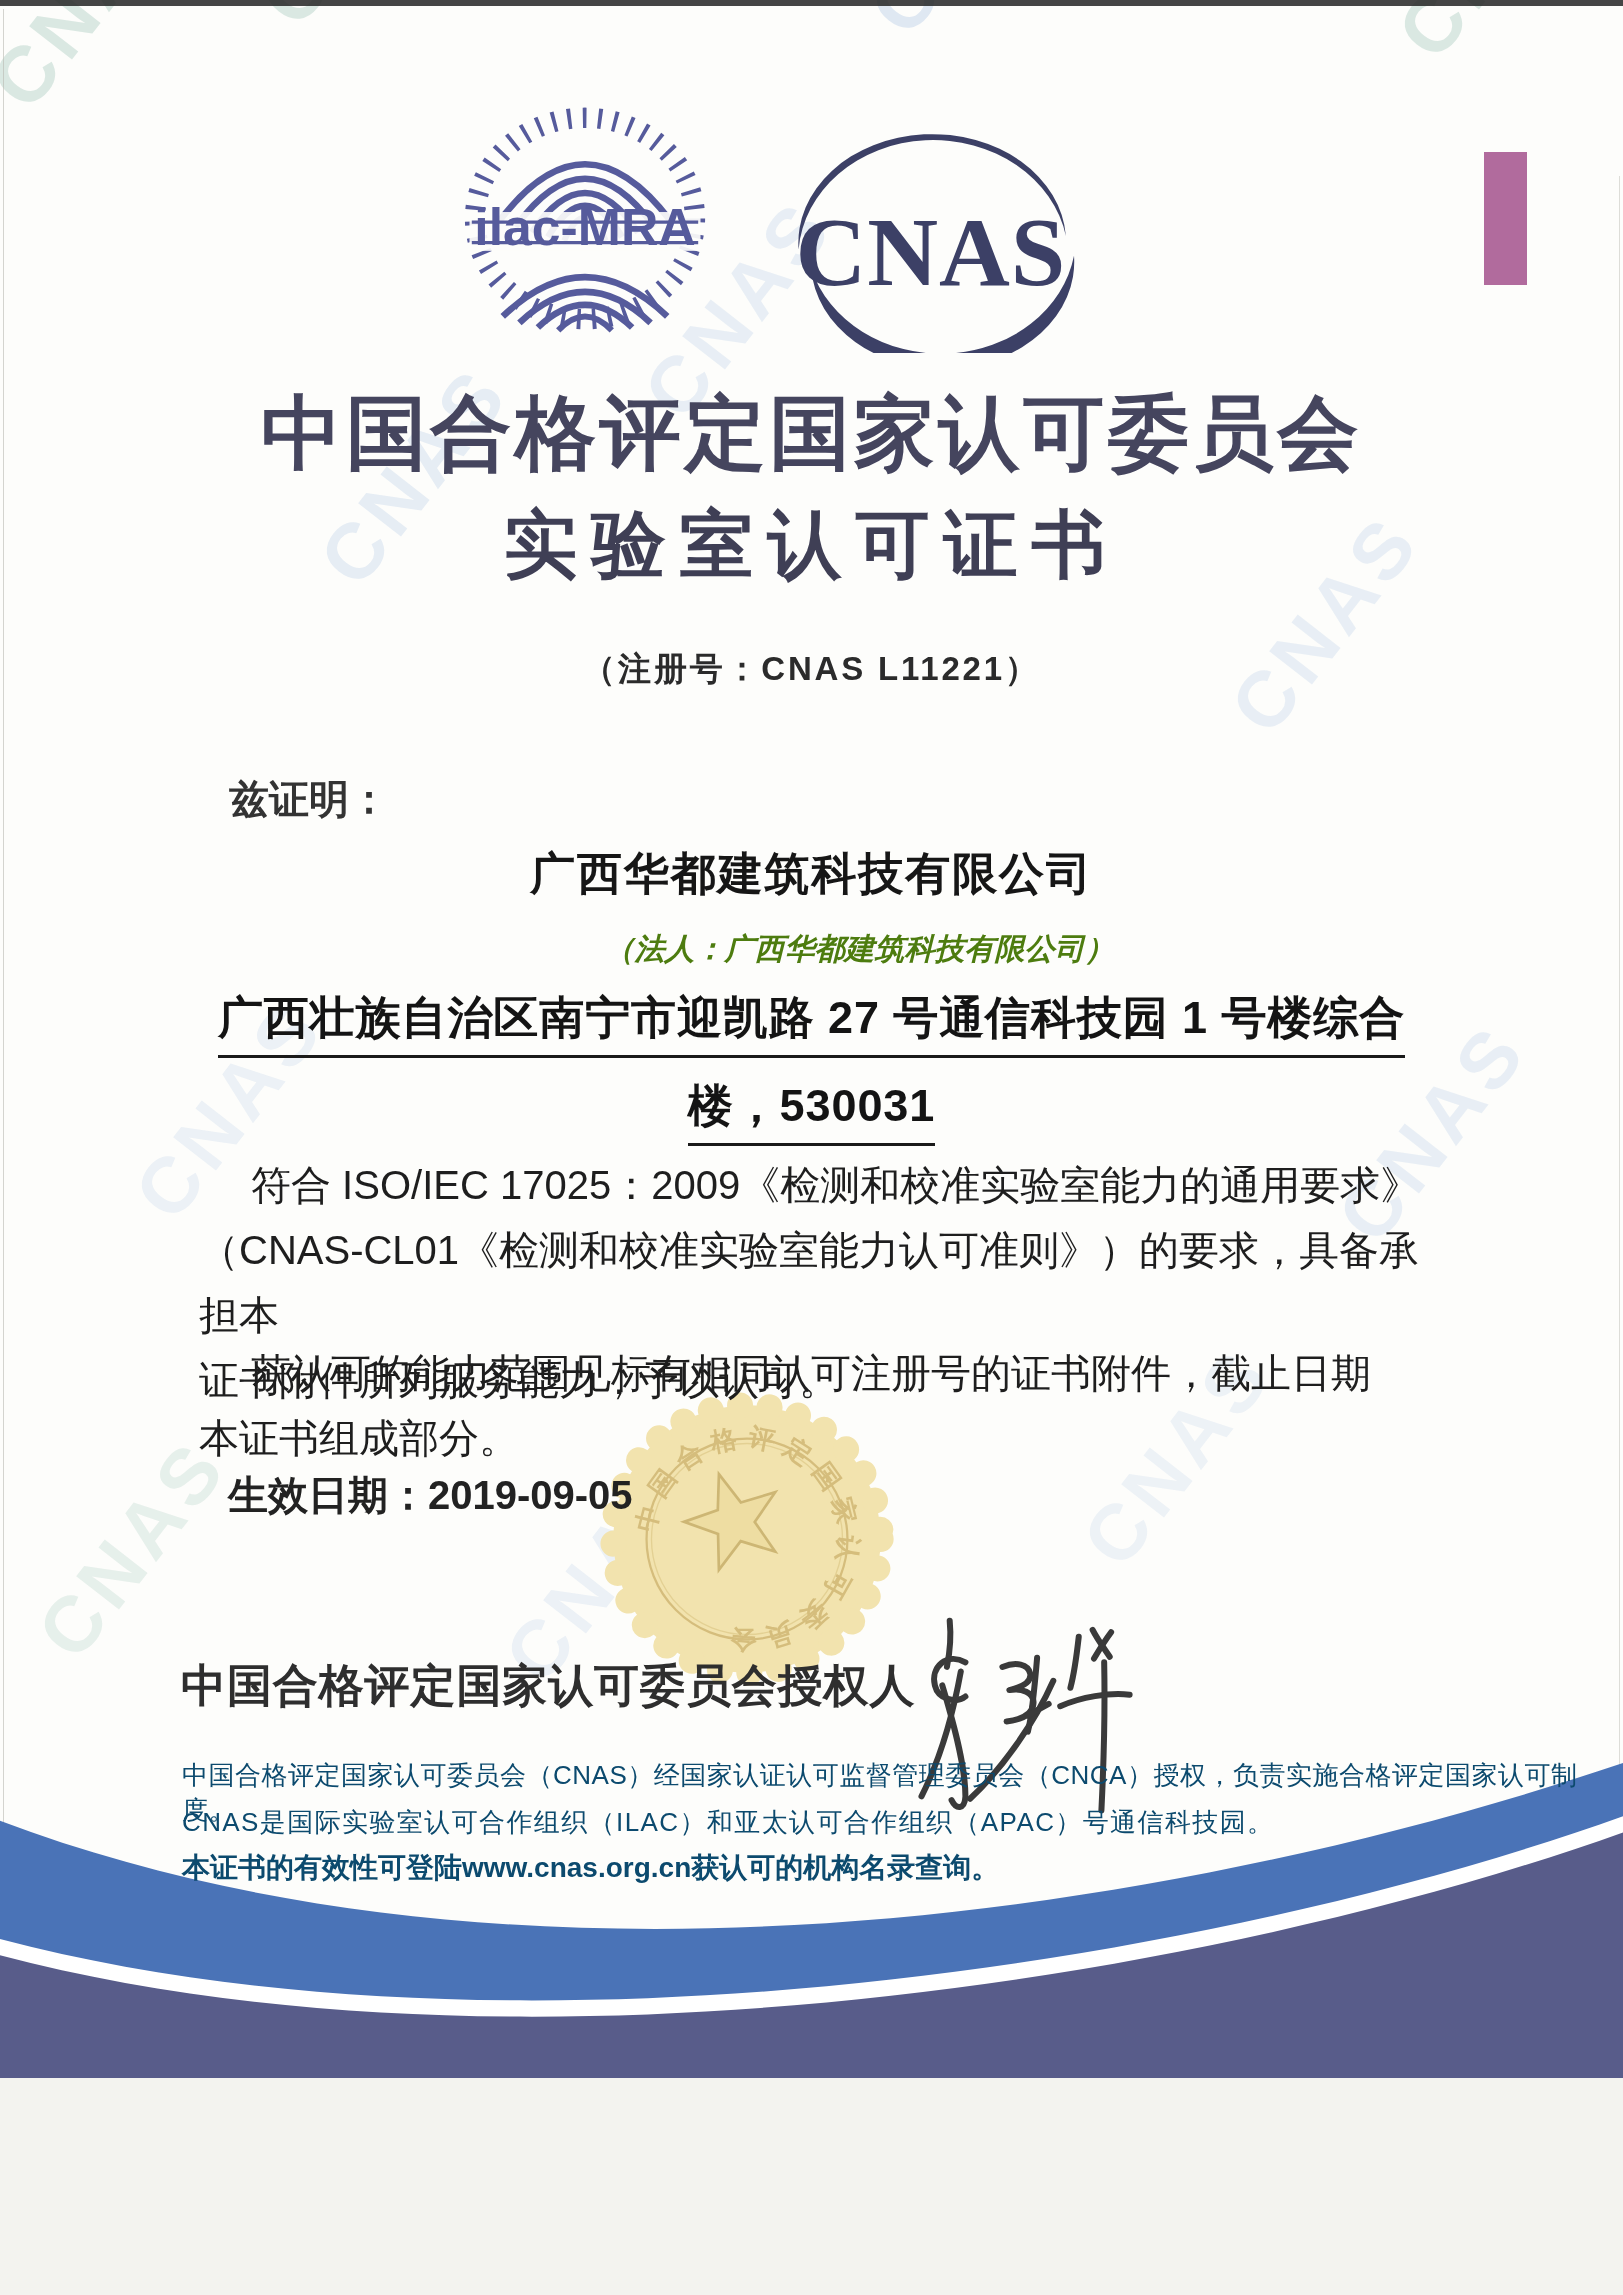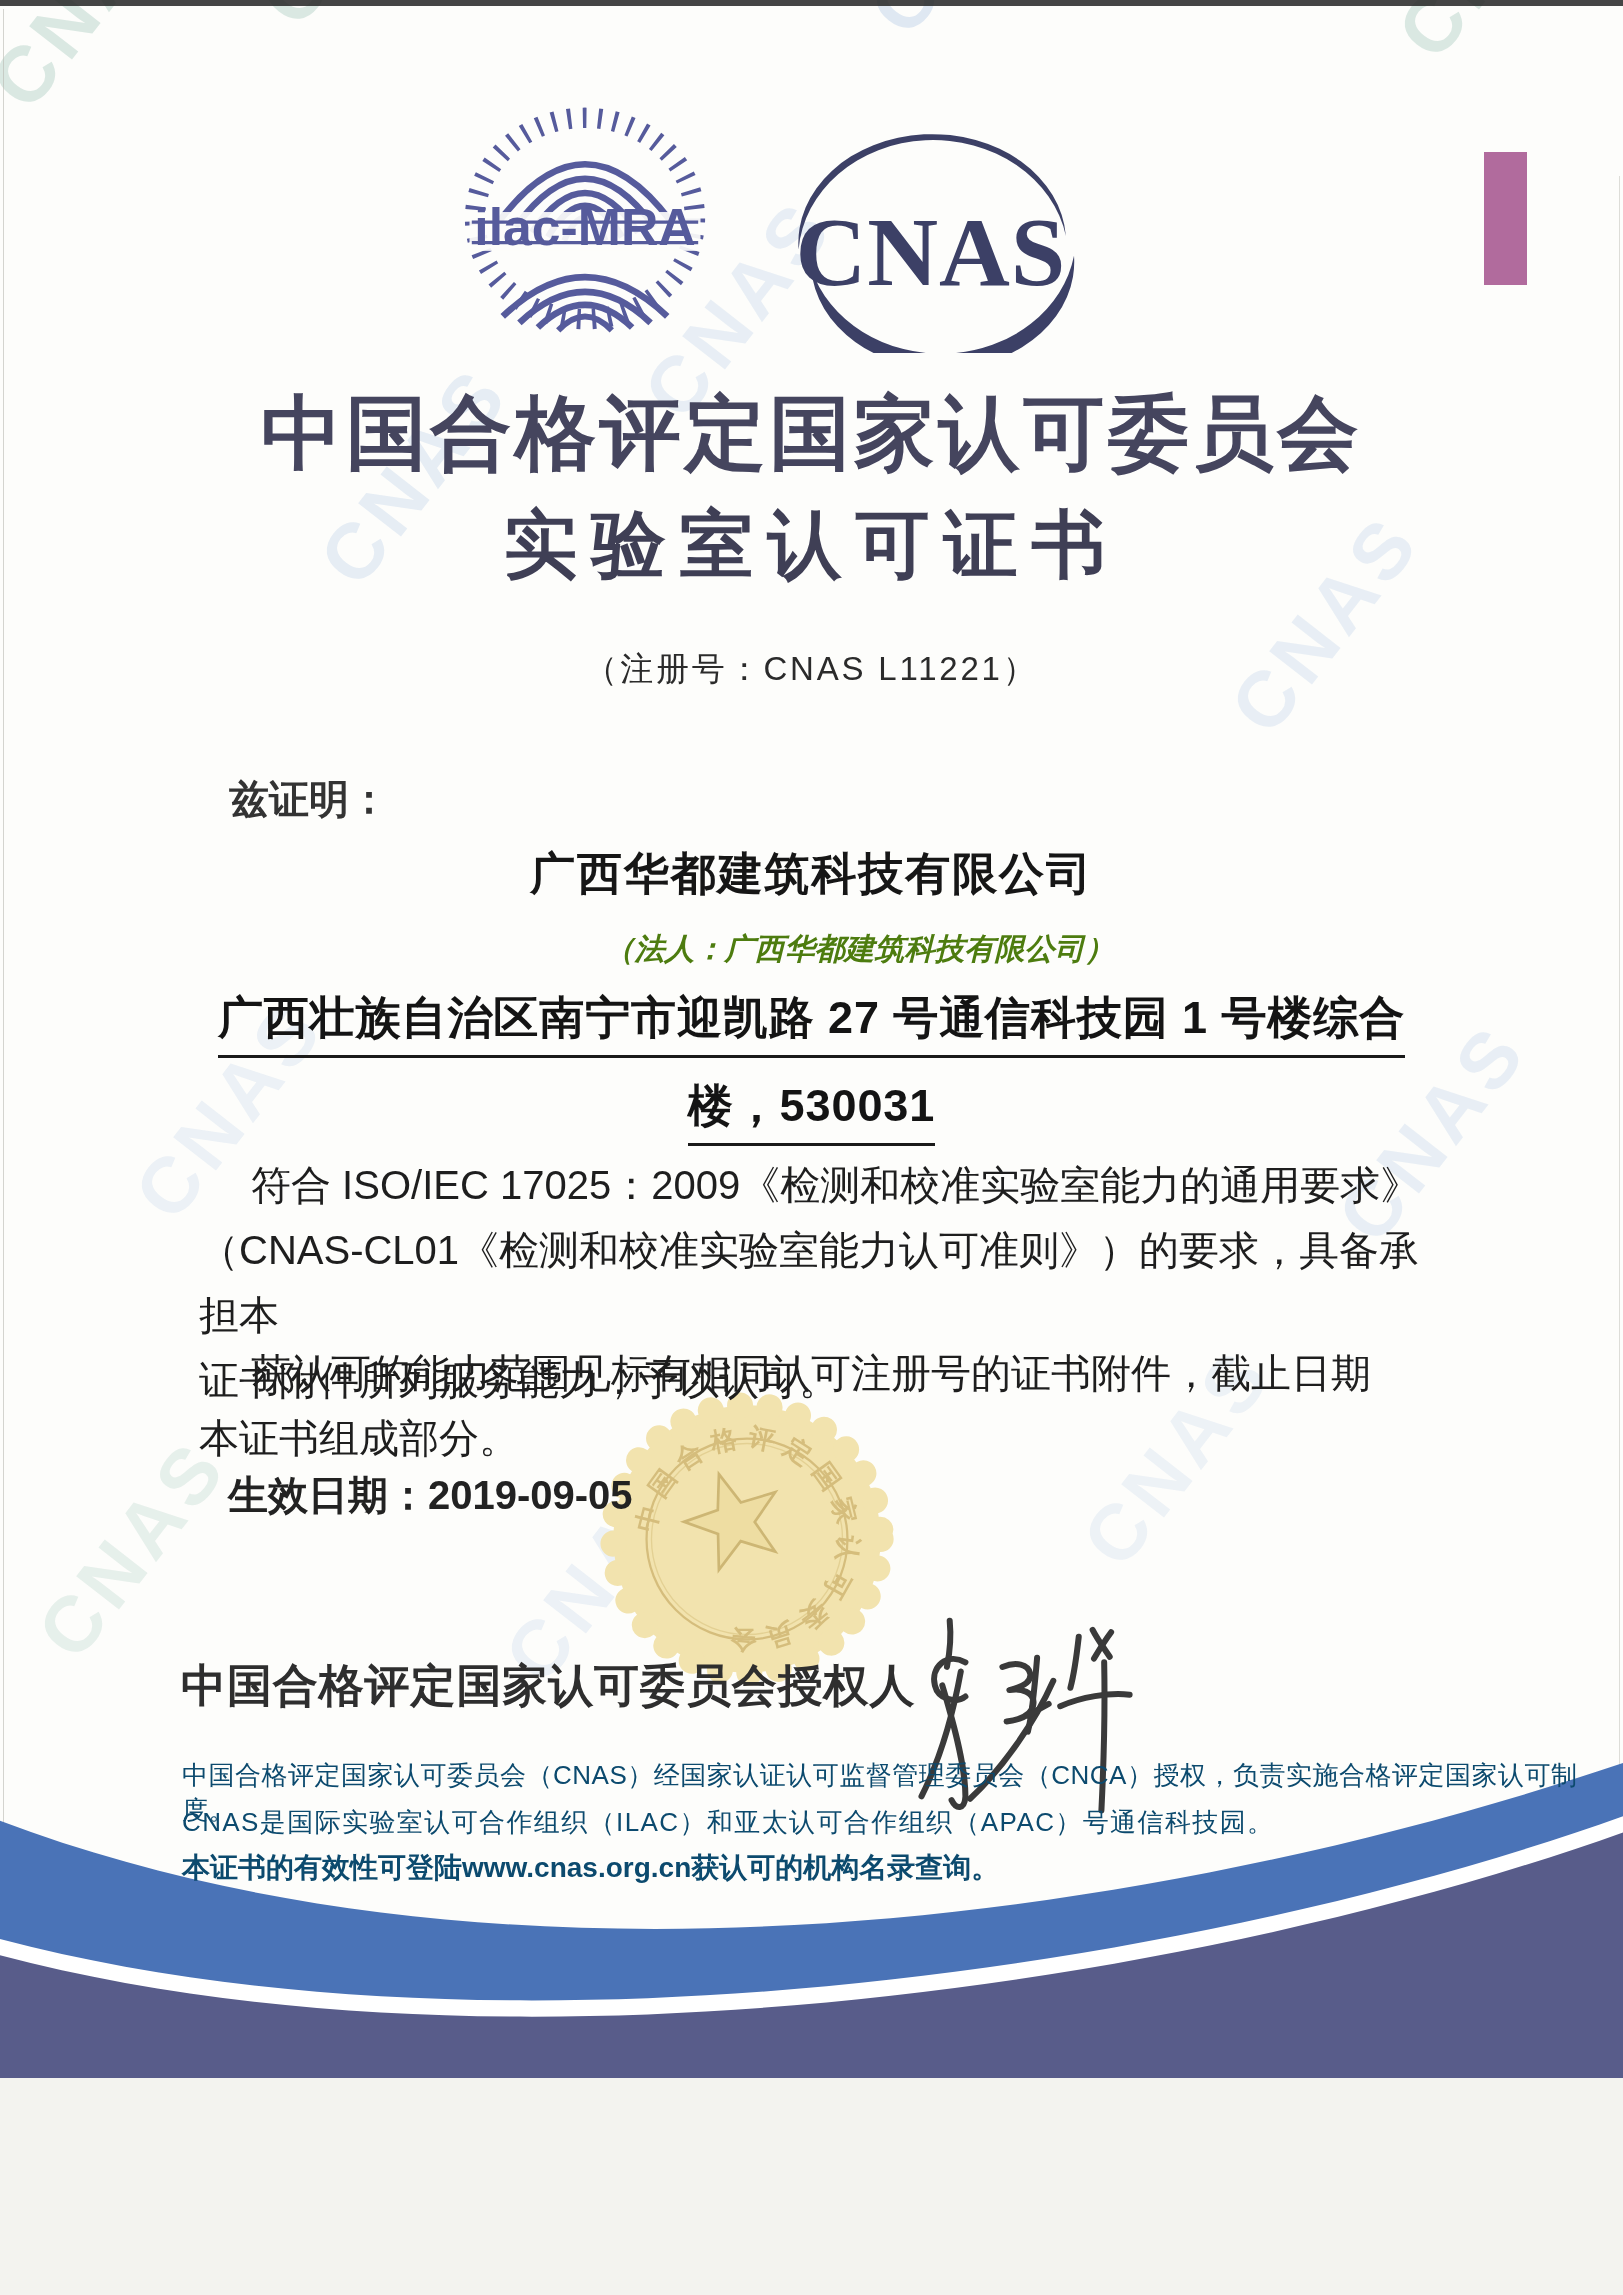--- a/index.html
+++ b/index.html
@@ -41,21 +41,21 @@
   .logo{position:absolute;z-index:2;}
   #ilac-logo{left:460px;top:103px;width:250px;height:231px;}
   #cnas-logo{left:781px;top:101px;width:298px;height:252px;}
 
   .center{left:0;width:1623px;text-align:center;position:absolute;z-index:2;}
   .ink-title{color:#45455e;}
   .title{top:394px;font-family:"Liberation Serif","DejaVu Serif",serif;
     font-weight:900;font-size:81px;letter-spacing:3.7px;line-height:1;}
   .subtitle{top:508px;font-family:"Liberation Serif","DejaVu Serif",serif;
     font-weight:700;font-size:74px;letter-spacing:14px;line-height:1;color:#3f3f55;}
-  .reg{top:647px;font-size:33px;font-weight:400;letter-spacing:2.8px;color:#2b2b2b;}
+  .reg{top:647px;font-size:33px;font-weight:700;letter-spacing:2.8px;color:#2b2b2b;}
 
   .certify{position:absolute;left:229px;top:772px;font-size:40px;font-weight:900;
     font-family:"Liberation Serif","DejaVu Serif",serif;color:#333;z-index:2;}
   .org{top:844px;font-size:45px;font-weight:900;letter-spacing:1.9px;color:#161616;}
   .legal{top:929px;font-size:30px;font-weight:800;font-style:italic;color:#4d7c0f;padding-left:48px;}
   .addr{font-size:45px;font-weight:900;color:#141414;letter-spacing:0.9px;}
   .addr .u{display:inline-block;border-bottom:3.7px solid #1a1a1a;padding-bottom:6.5px;}
   .addr1{top:988px;}
   .addr2{top:1076px;}
 

